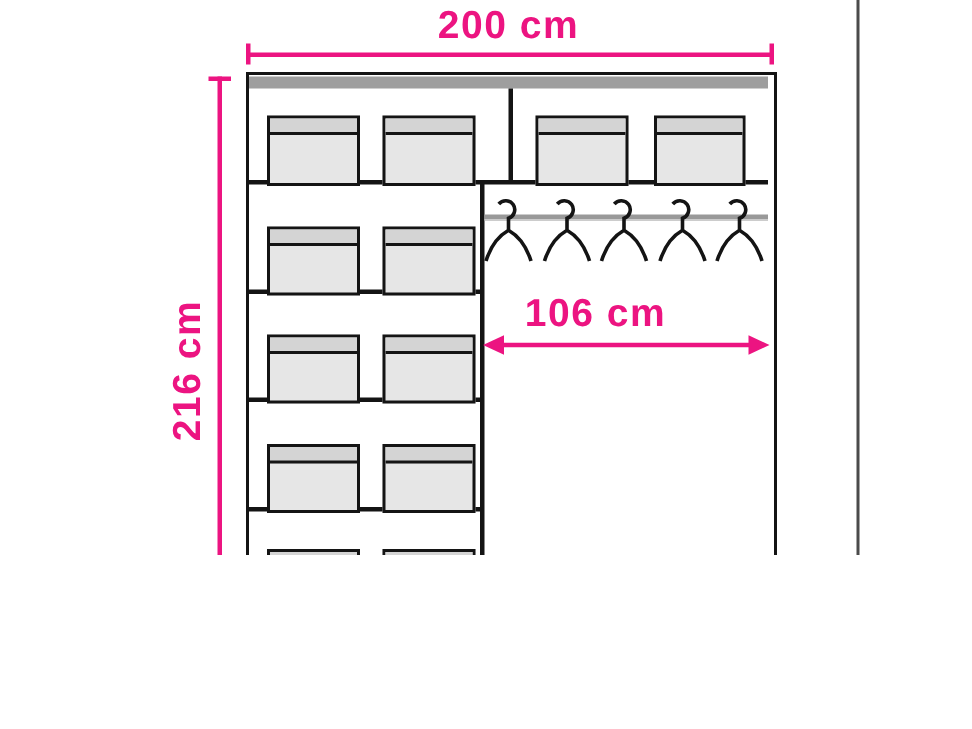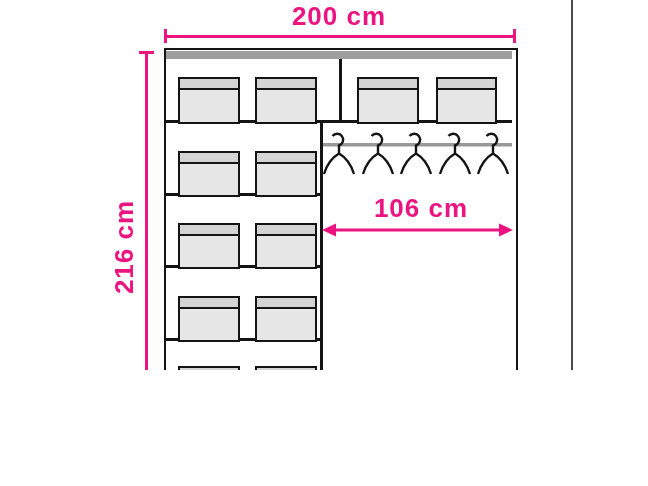--- a/index.html
+++ b/index.html
@@ -73,21 +73,21 @@
         <path d="M13.5,10 A6,6 0 1 1 20,19.5 L20,27 M5,48 Q9.5,33.5 20,27.5 Q30.5,33.5 35,48" fill="none" stroke="#141414" stroke-width="2.4"></path>
       </svg>
       <svg width="40" height="52" viewBox="0 0 40 52" style="position: absolute; left: 434.5px; top: 126px; overflow: visible;">
         <path d="M13.5,10 A6,6 0 1 1 20,19.5 L20,27 M5,48 Q9.5,33.5 20,27.5 Q30.5,33.5 35,48" fill="none" stroke="#141414" stroke-width="2.4"></path>
       </svg>
       <svg width="40" height="52" viewBox="0 0 40 52" style="position: absolute; left: 473px; top: 126px; overflow: visible;">
         <path d="M13.5,10 A6,6 0 1 1 20,19.5 L20,27 M5,48 Q9.5,33.5 20,27.5 Q30.5,33.5 35,48" fill="none" stroke="#141414" stroke-width="2.4"></path>
       </svg>
     </div>
 
-  <div class="dim-label" style="left:421px;top:208px;transform:translate(-50%,-50%);">106 cm</div>
+  <div class="dim-label" style="left:397px;top:208px;transform:translate(-50%,-50%);">106 cm</div>
   <svg class="abs" style="left:321px;top:222px;" width="193" height="16" viewBox="0 0 193 16">
     <line x1="10" y1="8" x2="183" y2="8" stroke="var(--accent)" stroke-width="3"></line>
     <polygon points="1,8 15,1.5 15,14.5" fill="var(--accent)"></polygon>
     <polygon points="192,8 178,1.5 178,14.5" fill="var(--accent)"></polygon>
   </svg>
 
   <div id="boxes">
       <div class="box" style="left: 178px; top: 77px; width: 58px; height: 43px;">
         <div class="lid"></div>
       </div>

